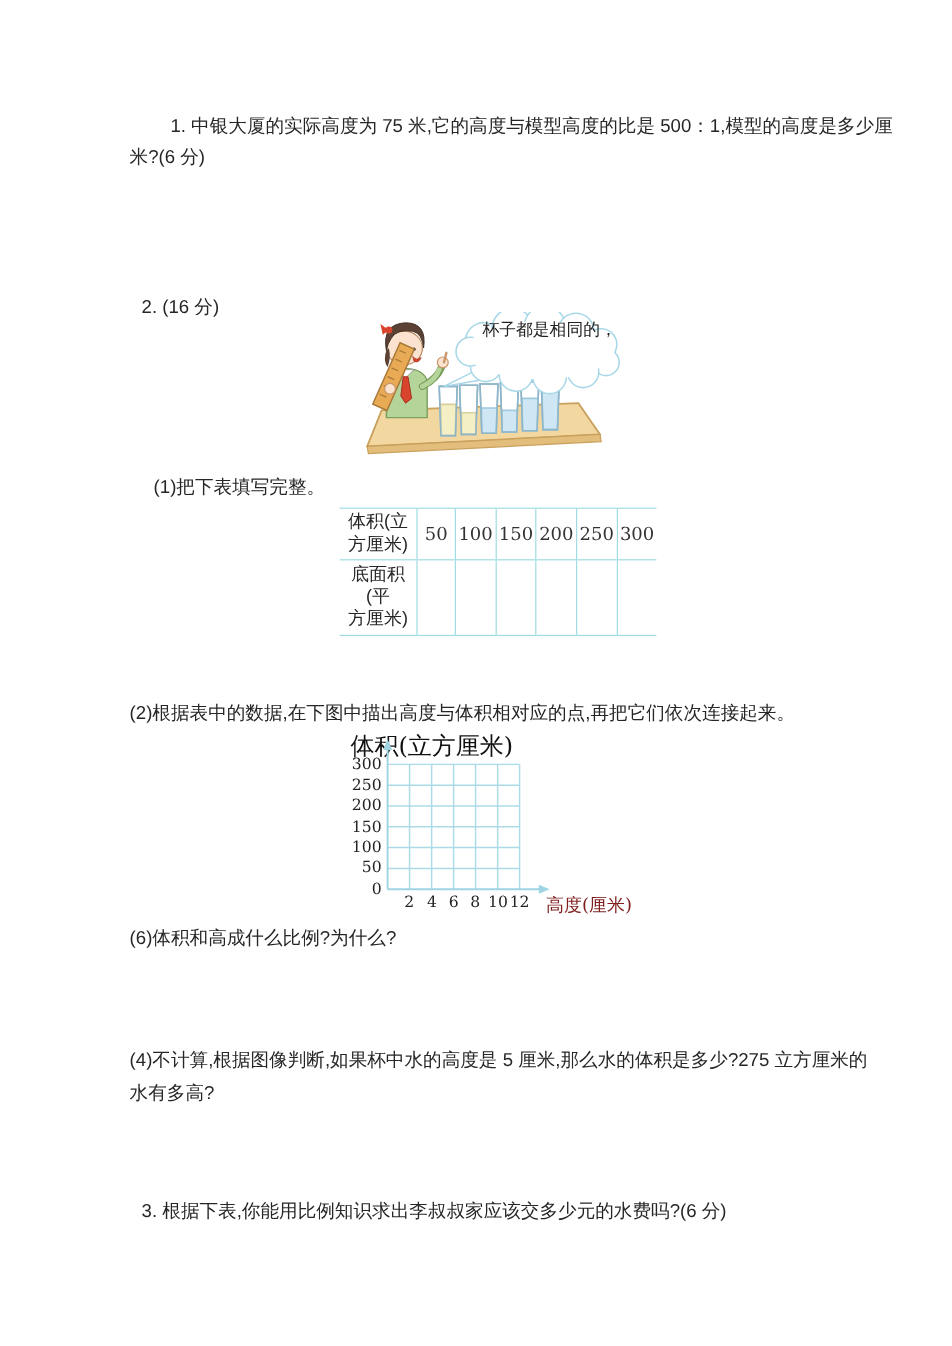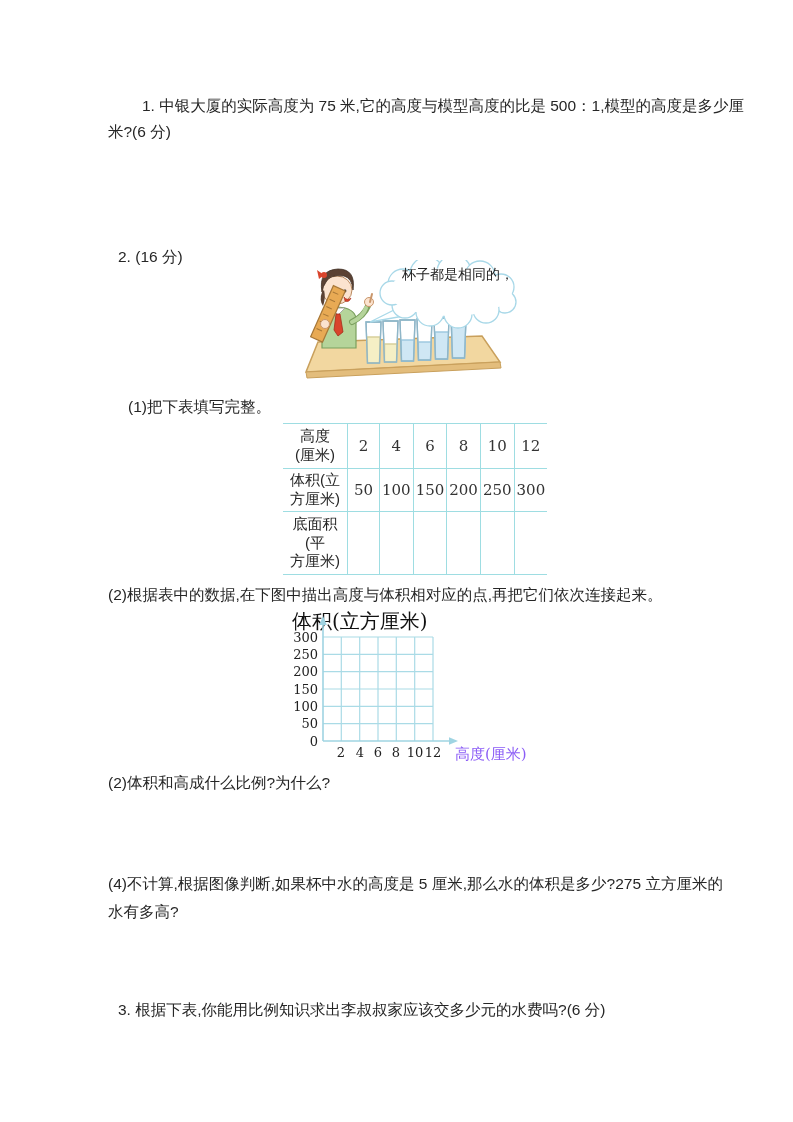--- a/index.html
+++ b/index.html
@@ -20,21 +20,21 @@
   .ftable tr:last-child td{border-bottom:1.5px solid #9edde2;}
   .ftable td + td{border-left:1.5px solid #9edde2;}
   .ftable .hcol{width:60px;}
   .ftable .dcol{width:27px;}
   .ftable .num{font-family:"DejaVu Serif",serif;font-size:15px;color:#333;}
   .ftable .r1{height:44px;} .ftable .r2{height:42px;} .ftable .r3{height:62px;}
 
   
   .chart{position:absolute;left:280px;top:606px;width:260px;height:170px;}
   .chart .ytitle{position:absolute;left:12px;top:2px;font-family:"DejaVu Serif",serif;font-size:20px;color:#111;white-space:nowrap;}
-  .chart .xtitle{position:absolute;left:175px;top:139px;font-family:"DejaVu Serif",serif;font-size:15px;color:#8b5cf6;white-space:nowrap;}
+  .chart .xtitle{position:absolute;left:175px;top:139px;font-family:"DejaVu Serif",serif;font-size:15px;color:#7f1d1d;white-space:nowrap;}
   .chart .ytick{position:absolute;left:0;width:38px;text-align:right;font-family:"DejaVu Serif",serif;font-size:13px;color:#222;}
   .chart .xtick{position:absolute;top:139px;width:20px;margin-left:-10px;text-align:center;font-family:"DejaVu Serif",serif;font-size:13px;color:#222;}
   .chart svg{position:absolute;left:0;top:0;}
 
   .illus{position:absolute;left:300px;top:260px;width:228px;height:128px;}
   .bubble-text{position:absolute;left:96px;top:6px;width:118px;text-align:right;
     font-family:"DejaVu Serif",serif;font-size:14px;color:#222;white-space:nowrap;}
 </style>
 </head>
 <body>
@@ -139,32 +139,20 @@
       <ellipse cx="150" cy="32" rx="62" ry="24" fill="#ffffff"></ellipse>
     </g>
   </svg>
   <div class="bubble-text">杯子都是相同的，</div>
 </div>
 
 <div class="txt" style="left:108px;top:396px;margin-left:20px;">(1)把下表填写完整。</div>
 
 <table class="ftable">
   <tbody>
-      <tr class="r1">
-    <td class="hcol r1">
-      <div>高度</div>
-      <div>(厘米)</div>
-    </td>
-    <td class="dcol num">2</td>
-    <td class="dcol num">4</td>
-    <td class="dcol num">6</td>
-    <td class="dcol num">8</td>
-    <td class="dcol num">10</td>
-    <td class="dcol num">12</td>
-  </tr>
   <tr class="r2">
     <td class="hcol r2">
       <div>体积(立</div>
       <div>方厘米)</div>
     </td>
     <td class="dcol num">50</td>
     <td class="dcol num">100</td>
     <td class="dcol num">150</td>
     <td class="dcol num">200</td>
     <td class="dcol num">250</td>
@@ -221,18 +209,18 @@
   <span class="ytick" style="top:110px;">50</span>
   <span class="ytick" style="top:128px;">0</span>
   <span class="xtick" style="left:61px;">2</span>
   <span class="xtick" style="left:80px;">4</span>
   <span class="xtick" style="left:98px;">6</span>
   <span class="xtick" style="left:116px;">8</span>
   <span class="xtick" style="left:135px;">10</span>
   <span class="xtick" style="left:153px;">12</span>
 </div>
 
-<div class="txt" style="left:108px;top:772px;">(2)体积和高成什么比例?为什么?</div>
+<div class="txt" style="left:108px;top:772px;">(6)体积和高成什么比例?为什么?</div>
 
 <div class="txt" style="left:108px;top:873px;">(4)不计算,根据图像判断,如果杯中水的高度是 5 厘米,那么水的体积是多少?275 立方厘米的</div>
 <div class="txt" style="left:108px;top:901px;">水有多高?</div>
 
 <div class="txt" style="left:118px;top:999px;">3. 根据下表,你能用比例知识求出李叔叔家应该交多少元的水费吗?(6 分)</div>
 
 </body></html>

